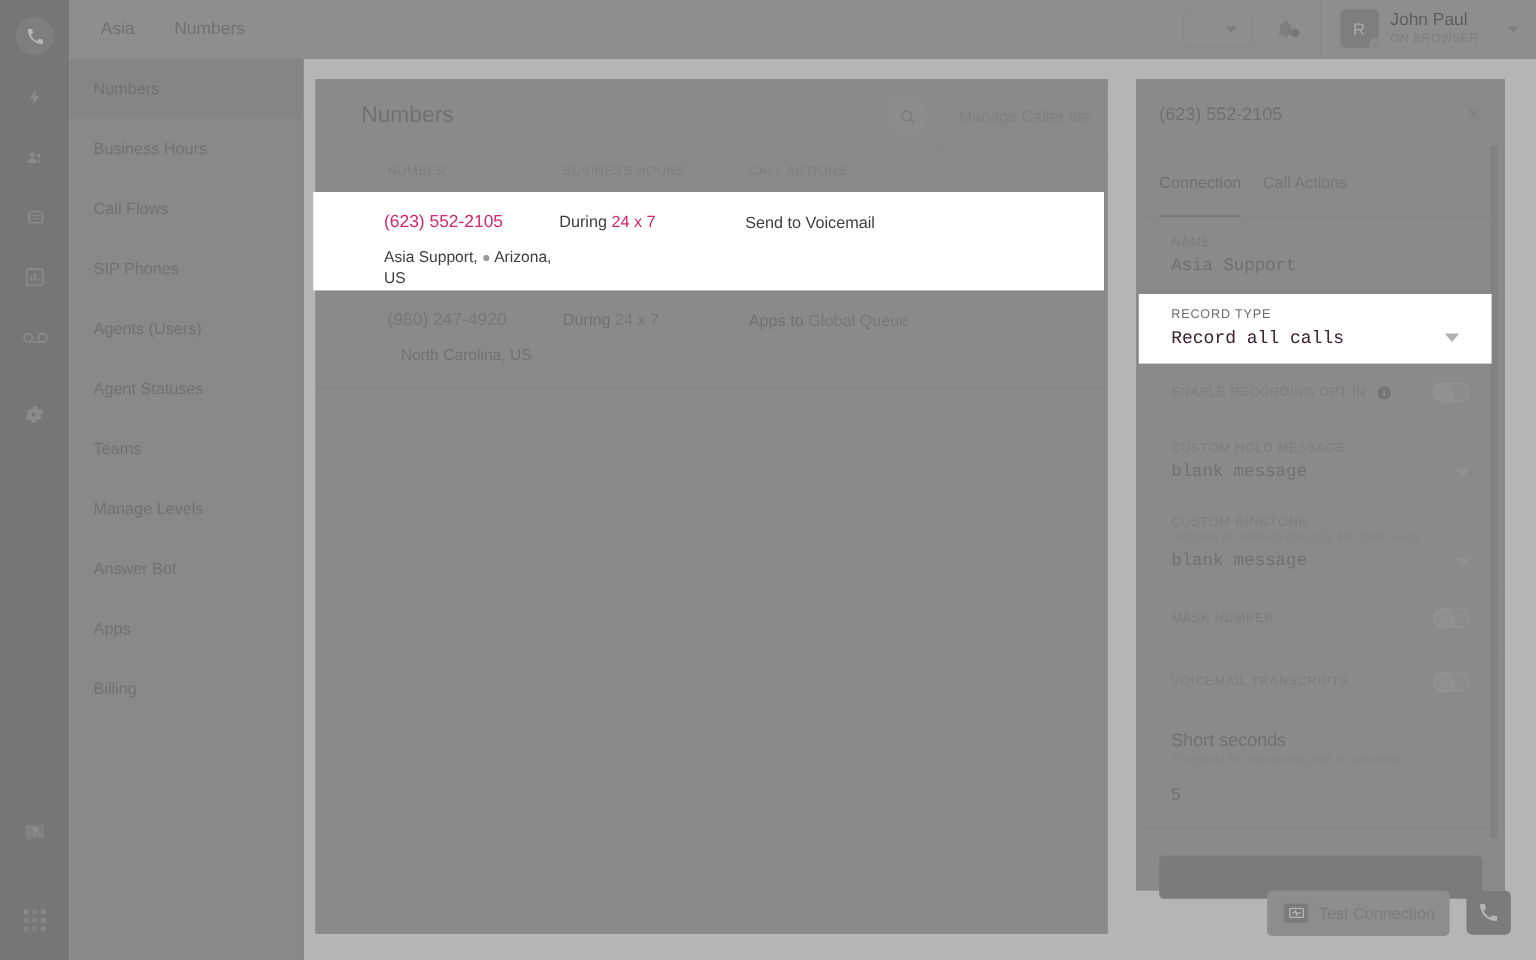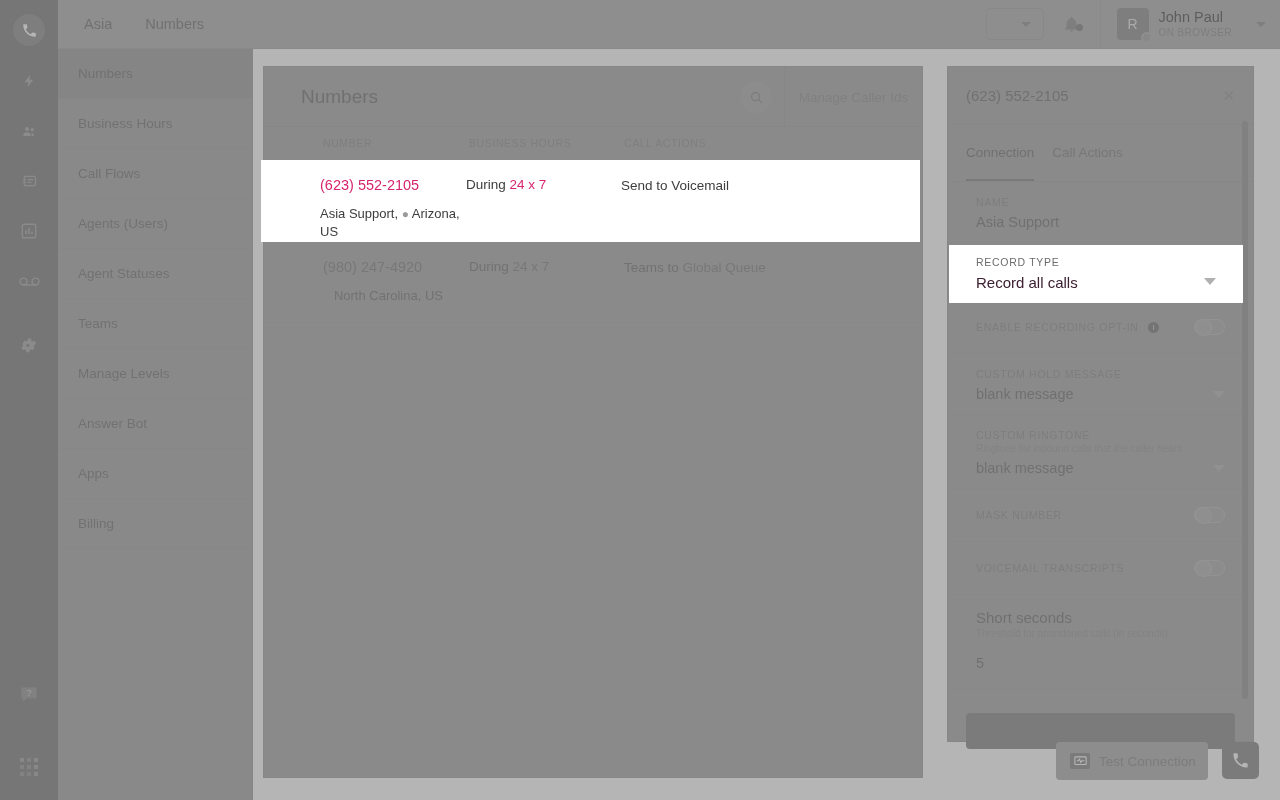--- a/index.html
+++ b/index.html
@@ -134,21 +134,21 @@
   .drawer-title { font-size: 15px; color: #4b4b4b; }
   .drawer-close { margin-left: auto; color: #777; font-size: 15px; }
   .tabs { display: flex; gap: 18px; padding: 0 18px; border-bottom: 1px solid #868686; }
   .tab { height: 56px; display: flex; align-items: center; font-size: 13.5px;
          color: #5b5b5b; border-bottom: 2px solid transparent; }
   .tab.active { color: #4a4a4a; border-bottom-color: #8e5566; }
 
   .fld { padding: 14px 28px 12px 28px; border-bottom: 1px solid #898989; position: relative; }
   .fld-lab { font-size: 10.5px; letter-spacing: .7px; color: #6c6c6c; }
   .fld-hint { font-size: 10px; color: #7a7a7a; margin-top: 2px; }
-  .fld-val { font-size: 14.5px; color: #4a4a4a; margin-top: 6px; }
+  .fld-val { font-size: 14.5px; color: #4a4a4a; margin-top: 6px; font-family: Liberation Mono, monospace; }
   .fld-chip-x { color: #8d8d8d; font-size: 12px; margin-left: 4px; }
   .sel-caret { position: absolute; right: 28px; bottom: 16px;
                width: 0; height: 0; border-left: 6px solid transparent;
                border-right: 6px solid transparent; border-top: 7px solid #a0a0a0; }
   .fld.row { display: flex; align-items: center; min-height: 52px; padding-top: 18px; padding-bottom: 18px; }
   .fld.row .fld-lab { flex: 1; }
   .info-i { display: inline-flex; align-items: center; justify-content: center;
             width: 11px; height: 11px; border-radius: 50%; background: #545454;
             color: #d8d8d8; font-size: 8px; margin-left: 6px; vertical-align: middle; }
   .toggle { width: 31px; height: 16px; border-radius: 9px; border: 1px solid #a5a5a5;
@@ -318,20 +318,23 @@
       <div class="nav-item active">
           <span>Numbers</span>
         </div>
       <div class="nav-item">
           <span>Business Hours</span>
         </div>
       <div class="nav-item">
           <span>Call Flows</span>
         </div>
       <div class="nav-item">
+          <span>SIP Phones</span>
+        </div>
+      <div class="nav-item">
           <span>Agents (Users)</span>
         </div>
       <div class="nav-item">
           <span>Agent Statuses</span>
         </div>
       <div class="nav-item">
           <span>Teams</span>
         </div>
       <div class="nav-item">
           <span>Manage Levels</span>
@@ -389,21 +392,21 @@
           <div class="num-sub">
             <span class="pin">●</span>
             <span>North Carolina, US</span>
           </div>
         </div>
         <div class="td-hours">
           <span>During</span>
           <span class="accent-soft">24 x 7</span>
         </div>
         <div class="td-actions">
-          <span>Teams to</span>
+          <span>Apps to</span>
           <span class="accent-soft">Global Queue</span>
         </div>
       </div>
     </div>
 
     <div class="drawer">
       <div class="drawer-head">
         <div class="drawer-title">(623) 552-2105</div>
         <div class="drawer-close">✕</div>
       </div>

